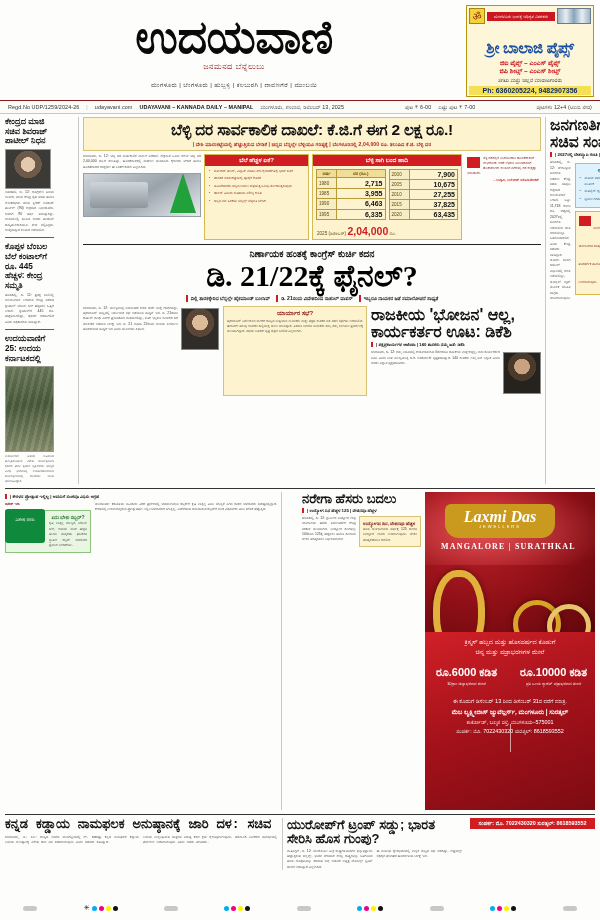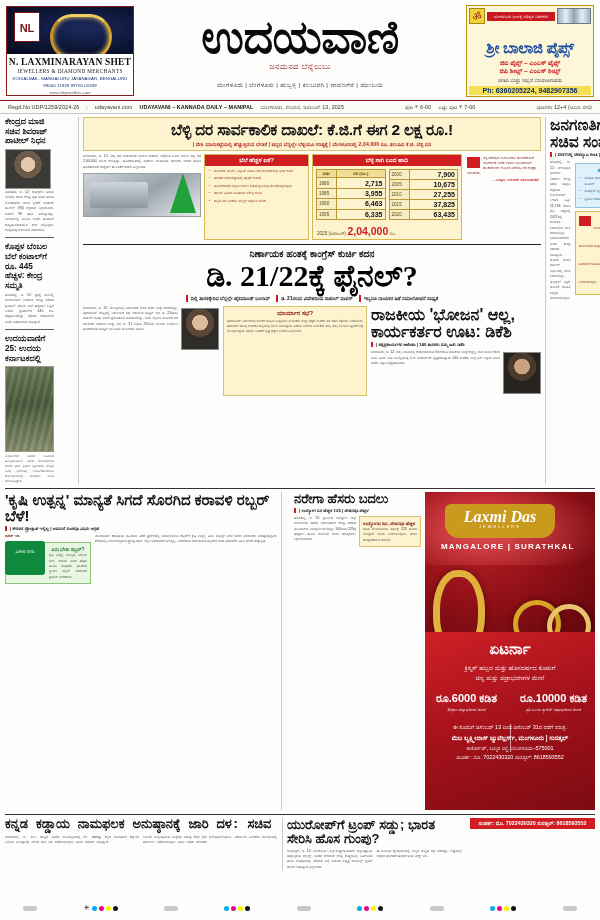--- a/index.html
+++ b/index.html
@@ -164,21 +164,21 @@
 
   
   .jad{ width:100%; height:140px; position:relative; overflow:hidden;
      background: radial-gradient(ellipse at 30% 20%, #c3222a 0%, #8e0f16 55%, #5d070c 100%); }
   .jad .petal{position:absolute;width:120%;height:60%;left:-10%;top:-8%;
      background:radial-gradient(ellipse at 40% 60%, rgba(255,120,120,.55), rgba(120,0,10,0) 70%);}
   .jad .badge{ position:absolute; left:20px; top:12px; width:110px; height:34px; background:#c99a1e; border-radius:6px 6px 14px 14px;
      text-align:center; color:#fff; }
   .jad .badge .bn{ font-size:16px; font-family:"Liberation Serif", serif; font-style:italic; font-weight:bold; line-height:26px;}
   .jad .badge .bs{ font-size:4px; letter-spacing:2px; margin-top:-6px;}
-  .jad .loc{ position:absolute; left:16px; top:50px; font-size:8px; color:#fff; letter-spacing:1.2px; font-weight:bold;}
+  .jad .loc{ position:absolute; left:16px; top:50px; font-size:8px; color:#fff; letter-spacing:1.2px; font-weight:bold;font-family:Liberation Serif, serif;}
   .jad .ring{ position:absolute; border:5px solid #d9a528; border-radius:50%; box-shadow:0 0 6px rgba(0,0,0,.45);}
   .jad .r1{ left:8px; top:78px; width:52px; height:86px; border-width:7px; border-color:#e0b23c; border-radius:46%;}
   .jad .r2{ left:88px; top:108px; width:48px; height:48px; }
   .jad .r3{ left:122px; top:112px; width:44px; height:44px; border-color:#e8c46a;}
 
   .jad2{ width:100%; height:178px; position:relative; overflow:hidden; color:#fff; text-align:center;
      background: linear-gradient(160deg,#d02027 0%, #a3111a 50%, #7d0b12 100%); }
   .jad2 .j-t{ font-size:15px; font-weight:900; margin-top:8px; }
   .jad2 .j-l1{ font-size:6.4px; margin-top:6px; }
   .jad2 .j-l2{ font-size:6.4px; margin-top:2px; }
@@ -206,30 +206,20 @@
   .rm-gray{ width:14px;height:5px;border-radius:3px;background:#c8c8c8;}
   .rm-star{ color:#111; font-size:7px; }
 </style>
 </head>
 <body>
 
 <div class="page">
 
   <div class="masthead">
 
-    <div class="ad-left">
-      <div class="necklace">
-        <div class="nlogo">NL</div>
-      </div>
-      <div class="nl-name">N. LAXMINARAYAN SHET</div>
-      <div class="nl-sub">JEWELLERS &amp; DIAMOND MERCHANTS</div>
-      <div class="nl-row">KODIALBAIL, MANGALURU   JAYANAGAR, BENGALURU</div>
-      <div class="nl-row">99000 11939                99700 01939</div>
-      <div class="nl-web">www.nlnjewellers.com</div>
-    </div>
 
     <div class="mast-center">
       <div class="mast-title">ಉದಯವಾಣಿ</div>
       <div class="mast-tag">ಜನಮನದ ಬೆನ್ನೆಲುಬು</div>
       <div class="mast-editions">ಮಂಗಳೂರು | ಬೆಂಗಳೂರು | ಹುಬ್ಬಳ್ಳಿ | ಕಲಬುರಗಿ | ದಾವಣಗೆರೆ | ಮುಂಬಯಿ</div>
     </div>
 
     <div class="ad-right">
       <div class="top-strip">
         <div class="om">ॐ</div>
@@ -418,38 +408,37 @@
           </div>
         </div>
       </div>
     </div>
   </div>
 
   <div class="band"></div>
 
   <div class="lower">
     <div class="low-l">
-      <div class="low-head">'ಕೃಷಿ ಉತ್ಪನ್ನ' ಮಾನ್ಯತೆ ಸಿಗದೆ ಸೊರಗಿದ ಕರಾವಳಿ ರಬ್ಬರ್ ಬೆಳೆ!</div>
       <div class="sub-bul">| ಕೇರಳದ ಪ್ರೋತ್ಸಾಹ ಇಲ್ಲಿಲ್ಲ | ಆಮದಿಗೆ ಸುಂಕವೂ ವಿಧಿಸು ಆಗ್ರಹ</div>
       <div style="display:flex;gap:4px">
         <div style="width:86px">
           <div class="ttext" style="font-weight:bold;color:#7a1414">ದಿನೇಶ್ ಇರಾ</div>
           <div class="greenstamp">ವಿಶೇಷ ವರದಿ</div>
           <div class="lgreenbox">
             <div class="t">ಏನು ಬೇಕು ರಬ್ಬರ್?</div>
             <div class="ttext">ಕೃಷಿ ಉತ್ಪನ್ನ ಮಾನ್ಯತೆ, ಬೆಂಬಲ ಬೆಲೆ, ಆಮದು ಸುಂಕ ಹೆಚ್ಚಳ ಹಾಗೂ ಸಂಸ್ಕರಣಾ ಘಟಕಗಳ ಸ್ಥಾಪನೆ ರಬ್ಬರ್ ಬೆಳೆಗಾರರ ಪ್ರಮುಖ ಬೇಡಿಕೆಗಳು.</div>
           </div>
         </div>
         <div style="flex:1">
           <div class="ttext">ಮಂಗಳೂರು: ಕರಾವಳಿಯ ಸಾವಿರಾರು ಎಕರೆ ಪ್ರದೇಶದಲ್ಲಿ ಬೆಳೆಯಲಾಗುವ ರಬ್ಬರ್‌ಗೆ ಕೃಷಿ ಉತ್ಪನ್ನ ಎಂಬ ಮಾನ್ಯತೆ ಸಿಗದ ಕಾರಣ ಬೆಳೆಗಾರರು ಸಂಕಷ್ಟದಲ್ಲಿದ್ದಾರೆ. ಕೇರಳದಲ್ಲಿ ನೀಡಲಾಗುತ್ತಿರುವ ಪ್ರೋತ್ಸಾಹಧನ ಇಲ್ಲಿನ ಬೆಳೆಗಾರರಿಗೆ ಸಿಗುತ್ತಿಲ್ಲ. ವಿದೇಶದಿಂದ ಆಮದಾಗುವ ರಬ್ಬರ್‌ಗೆ ಸುಂಕ ವಿಧಿಸಬೇಕು ಎಂಬ ಬೇಡಿಕೆ ಹೆಚ್ಚುತ್ತಿದೆ.</div>
         </div>
       </div>
     </div>
 
-    <div class="low-m rule-v" style="padding-left:12px">
+    <div class="low-m rule-v" style="padding-left:20px">
       <div class="low-head sm">ನರೇಗಾ ಹೆಸರು ಬದಲು</div>
       <div class="sub-bul">| ಉದ್ಯೋಗ ದಿನ ಹೆಚ್ಚಳ 125 | ವೇತನವೂ ಹೆಚ್ಚಳ</div>
       <div style="display:flex;gap:3px">
         <div style="flex:1">
           <div class="ttext">ಹೊಸದಿಲ್ಲಿ, ಡಿ. 12: ಗ್ರಾಮೀಣ ಉದ್ಯೋಗ ಖಾತ್ರಿ ಯೋಜನೆಯ ಹೆಸರು ಬದಲಾವಣೆಗೆ ಕೇಂದ್ರ ಸರಕಾರ ಮುಂದಾಗಿದೆ. ಉದ್ಯೋಗ ದಿನಗಳನ್ನು 100ರಿಂದ 125ಕ್ಕೆ ಹೆಚ್ಚಿಸಲು ಹಾಗೂ ದಿನಗೂಲಿ ವೇತನ ಪರಿಷ್ಕರಿಸಲು ನಿರ್ಧರಿಸಲಾಗಿದೆ.</div>
         </div>
         <div class="oyellow" style="width:62px">
           <div class="ttext" style="font-weight:bold;font-size:4.6px;color:#7a1414">ಉದ್ಯೋಗದ ದಿನ, ವೇತನವೂ ಹೆಚ್ಚಳ</div>
           <div class="ttext">ಹೊಸ ಯೋಜನೆಯಡಿ ವರ್ಷಕ್ಕೆ 125 ದಿನಗಳ ಉದ್ಯೋಗ ಖಾತರಿ ನೀಡಲಾಗುವುದು. ವೇತನ ಪರಿಷ್ಕರಣೆಯೂ ಆಗಲಿದೆ.</div>
         </div>
@@ -463,21 +452,20 @@
           <div class="bn">Laxmi Das</div>
           <div class="bs">JEWELLERS</div>
         </div>
         <div class="loc">MANGALORE | SURATHKAL</div>
         <div class="ring r1"></div>
         <div class="ring r2"></div>
         <div class="ring r3"></div>
       </div>
 
       <div class="jad2">
-        <div class="j-t">ಏಟರ್ನಾ</div>
         <div class="j-l1">ಕ್ರಿಸ್ಮಸ್ ಹಬ್ಬದ ಮತ್ತು ಹೊಸವರ್ಷದ ಕೊಡುಗೆ</div>
         <div class="j-l2">ಚಿನ್ನ ಮತ್ತು ವಜ್ರಾಭರಣಗಳ ಮೇಲೆ</div>
         <div class="offers">
           <div class="off">
             <div class="big">ರೂ.6000 ಕಡಿತ</div>
             <div class="sm">10ಗ್ರಾಂ ಚಿನ್ನಾಭರಣದ ಮೇಲೆ</div>
           </div>
           <div class="off">
             <div class="big">ರೂ.10000 ಕಡಿತ</div>
             <div class="sm">ಪ್ರತಿ ಒಂದು ಕ್ಯಾರೆಟ್ ವಜ್ರಾಭರಣದ ಮೇಲೆ</div>

